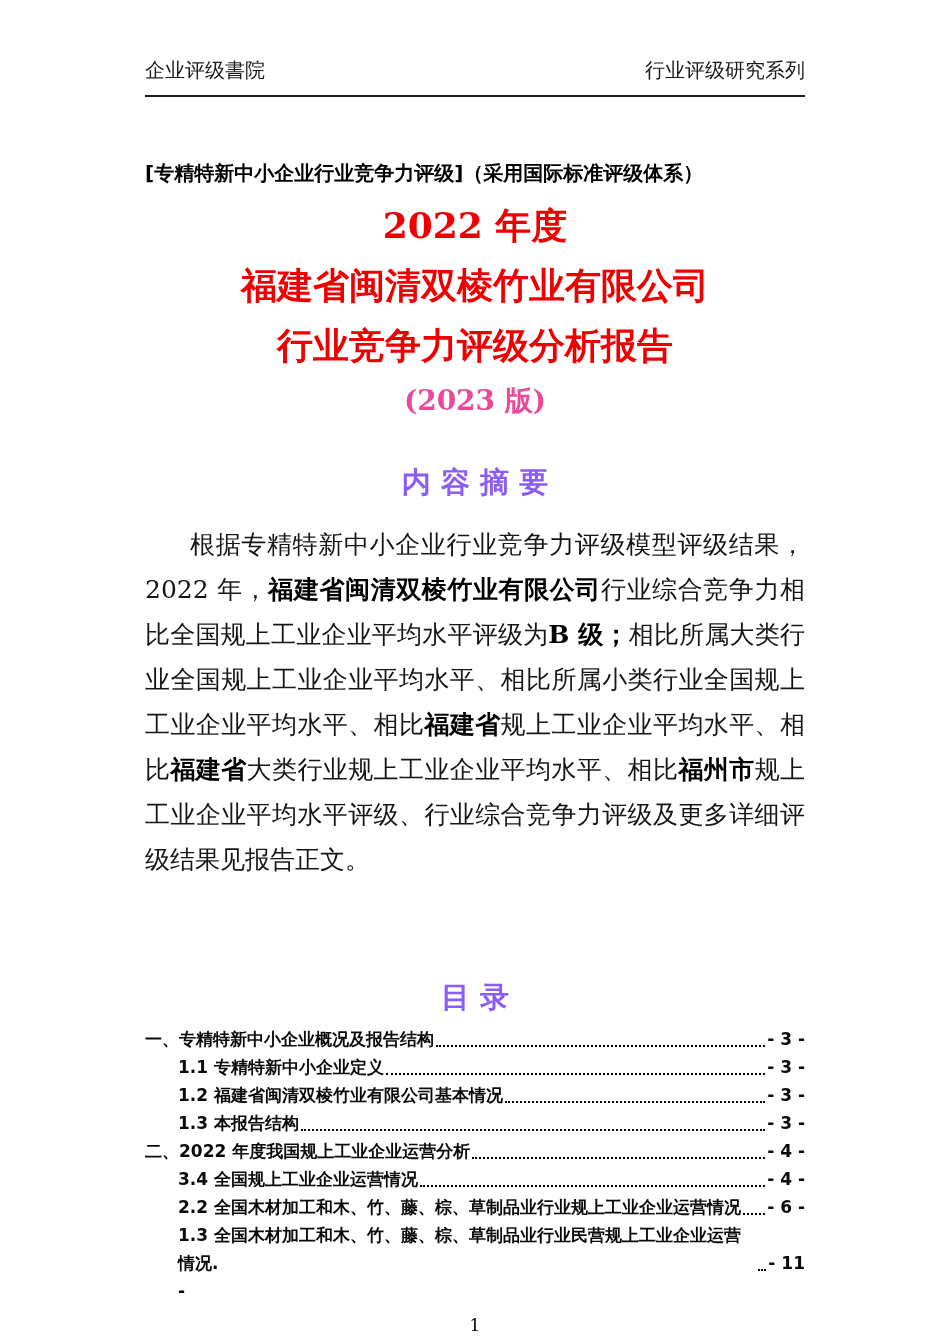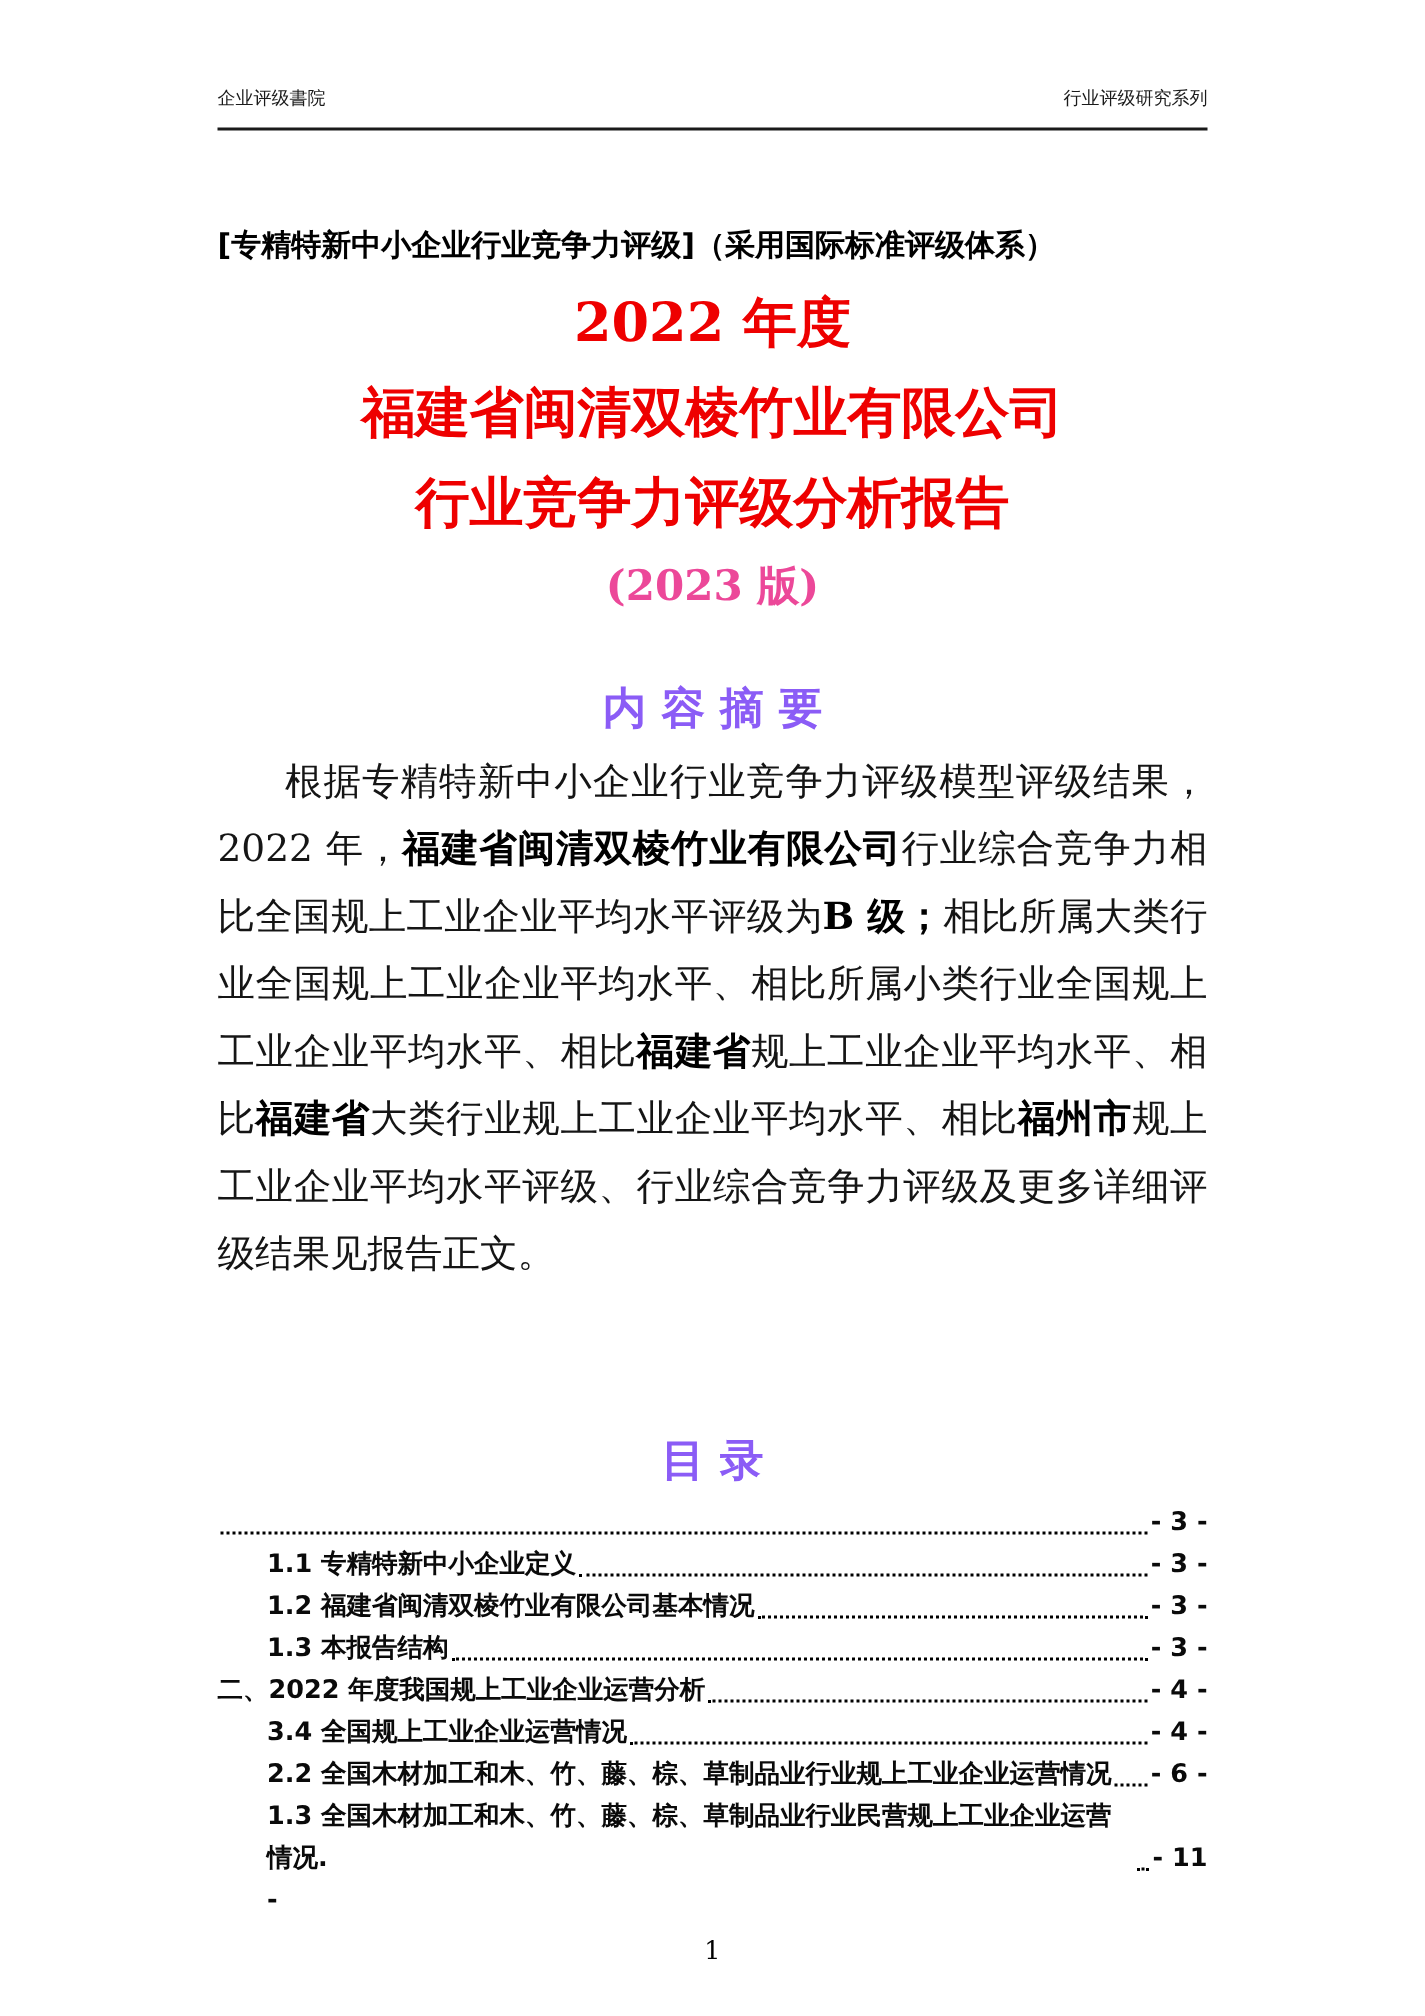--- a/index.html
+++ b/index.html
@@ -12,21 +12,21 @@
     font-family: "DejaVu Serif", "Liberation Serif", serif;
     color: #111111;
     overflow: hidden;
   }
 
   
   .header {
     display: flex;
     justify-content: space-between;
     font-family: "DejaVu Sans", "Liberation Sans", sans-serif;
-    font-size: 12px;
+    font-size: 20px;
     line-height: 1.25;
     padding-bottom: 12px;
     border-bottom: 2.5px solid #1a1a1a;
     color: #1a1a1a;
   }
 
   
   .rating-line {
     margin-top: 64px;
     font-family: "DejaVu Sans", "Liberation Sans", sans-serif;
@@ -62,21 +62,21 @@
     font-weight: bold;
     font-size: 29px;
     line-height: 1.05;
     color: #8b5cf6;
     white-space: pre;
   }
   .toc-heading { margin-top: 100px; }
 
   
   .summary {
-    margin: 11px 0 0 0;
+    margin: 25px 0 0 0;
     font-size: 25px;
     line-height: 45px;
     text-align: justify;
     text-indent: 45px;
     color: #151515;
   }
   .summary .bold { font-weight: bold; color: #000; }
 
   
   .toc {
@@ -128,20 +128,21 @@
 </div>
 
 <h2 class="section-heading">内 容 摘 要</h2>
 
 <p class="summary" id="summary-paragraph"><span class="">根据专精特新中小企业行业竞争力评级模型评级结果，2022 年，</span><span class="bold">福建省闽清双棱竹业有限公司</span><span class="">行业综合竞争力相比全国规上工业企业平均水平评级为</span><span class="bold">B 级；</span><span class="">相比所属大类行业全国规上工业企业平均水平、相比所属小类行业全国规上工业企业平均水平、相比</span><span class="bold">福建省</span><span class="">规上工业企业平均水平、相比</span><span class="bold">福建省</span><span class="">大类行业规上工业企业平均水平、相比</span><span class="bold">福州市</span><span class="">规上工业企业平均水平评级、行业综合竞争力评级及更多详细评级结果见报告正文。</span></p>
 
 <h2 class="section-heading toc-heading">目 录</h2>
 
 <nav class="toc" id="toc">
     <div class="toc-row">
+      <span class="toc-label">一、专精特新中小企业概况及报告结构</span>
       <span class="toc-dots"></span>
       <span class="toc-page">- 3 -</span>
     </div>
     <div class="toc-row lvl1">
       <span class="toc-label">1.1 专精特新中小企业定义</span>
       <span class="toc-dots"></span>
       <span class="toc-page">- 3 -</span>
     </div>
     <div class="toc-row lvl1">
       <span class="toc-label">1.2 福建省闽清双棱竹业有限公司基本情况</span>

